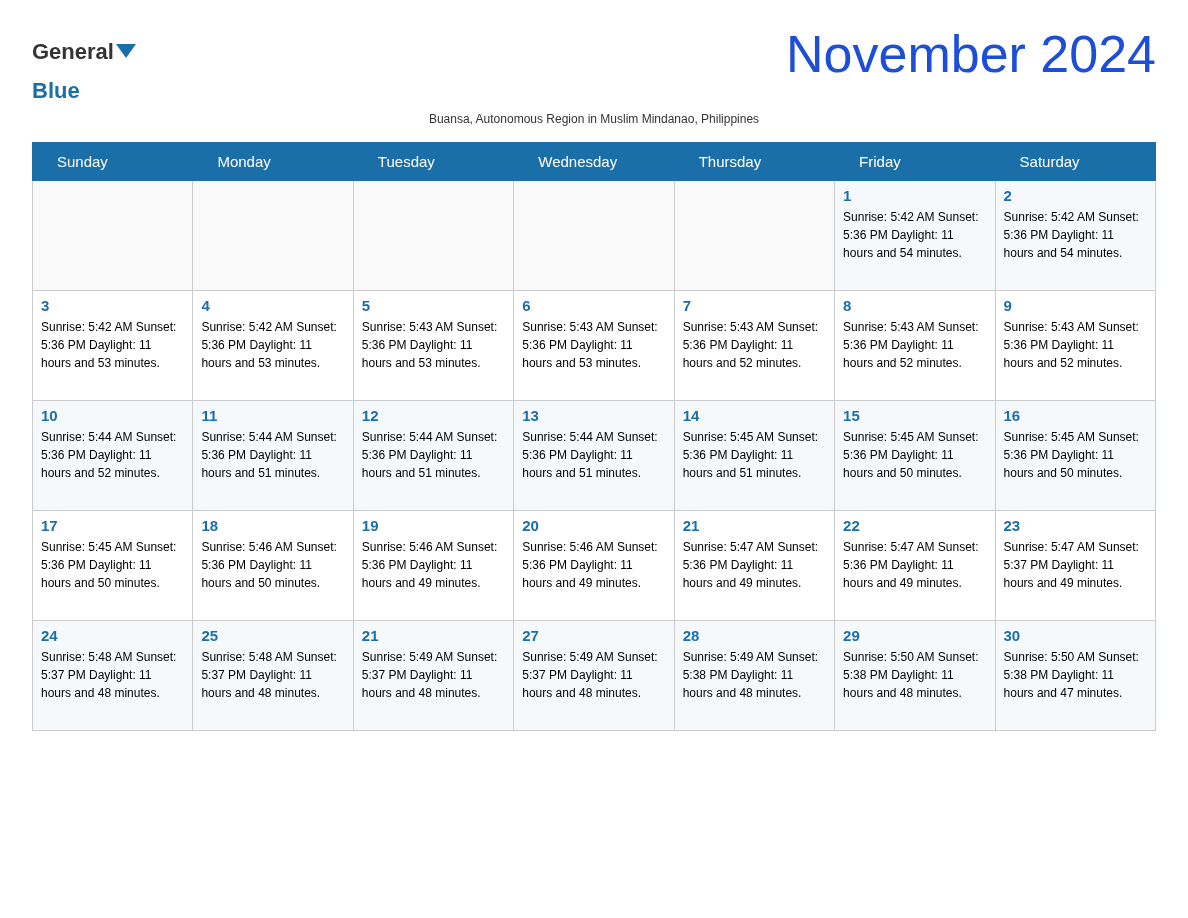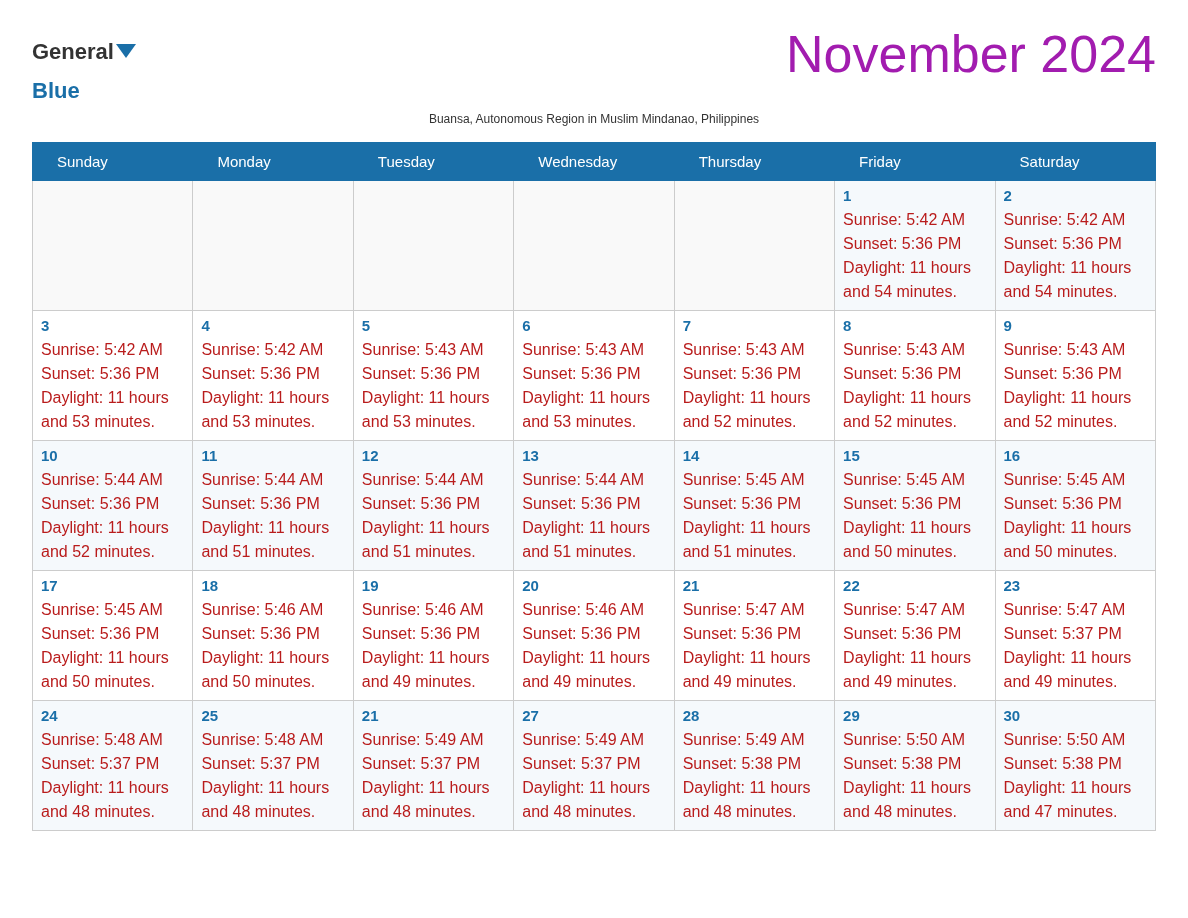--- a/index.html
+++ b/index.html
@@ -43,21 +43,21 @@
     .logo-bottom {
       font-size: 22px;
       font-weight: bold;
       color: #1a6fa8;
       margin-top: -4px;
       letter-spacing: 0;
     }
     .page-title {
       font-size: 52px;
       font-weight: normal;
-      color: #a21caf;
+      color: #1d4ed8;
       text-align: right;
     }
     .subtitle {
       text-align: center;
       font-size: 12px;
       color: #333;
       margin-bottom: 16px;
       font-weight: normal;
     }
     table {
@@ -85,22 +85,22 @@
       height: 110px;
     }
     .day-number {
       font-size: 15px;
       font-weight: bold;
       color: #1a6fa8;
       display: block;
       margin-bottom: 4px;
     }
     .day-info {
-      font-size: 16px;
-      color: #b91c1c;
+      font-size: 12px;
+      color: #000000;
       line-height: 1.5;
     }
     tbody tr:nth-child(odd) td {
       background-color: #f5f9fc;
     }
     tbody tr:nth-child(even) td {
       background-color: #ffffff;
     }
     .empty-cell {
       background-color: #f9f9f9 !important;

